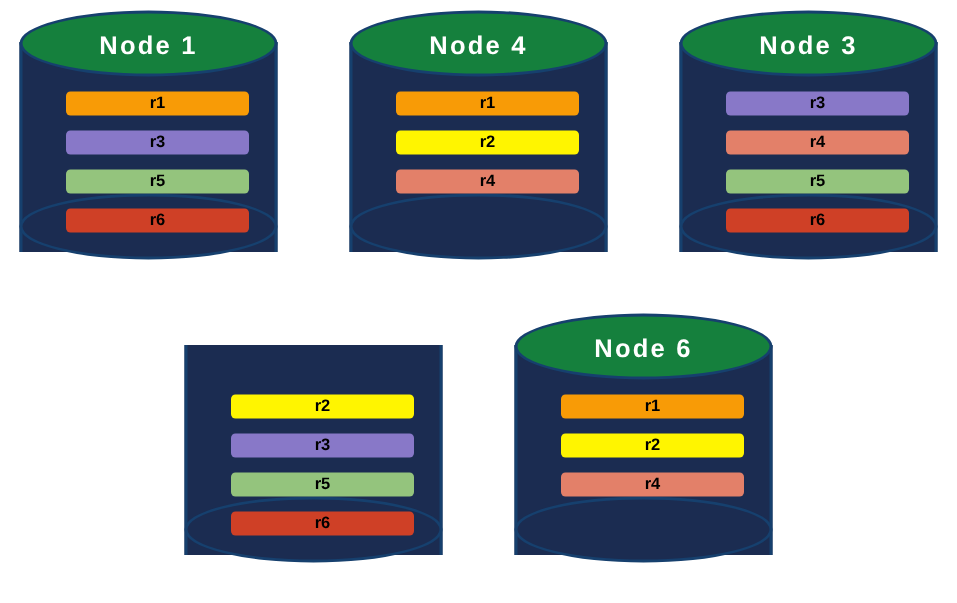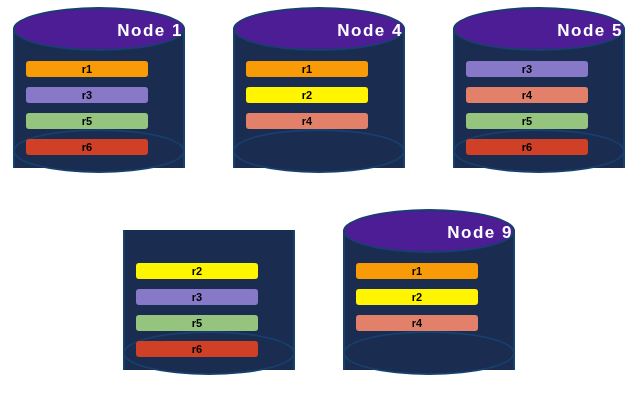--- a/index.html
+++ b/index.html
@@ -51,44 +51,44 @@
     border-radius: 50% / 50%;
     box-sizing: border-box;
   }
 
   .cyl-top {
     position: absolute;
     left: 0;
     top: 0;
     width: 172px;
     height: 44px;
-    background: #4c1d95;
+    background: #15803d;
     border: 2px solid #16406e;
     border-radius: 50% / 50%;
     box-sizing: border-box;
     display: flex;
     align-items: center;
-    justify-content: flex-end;
+    justify-content: center;
   }
 
   .node-label {
     color: #ffffff;
     font-size: 17px;
     font-weight: bold;
     letter-spacing: 1.5px;
     line-height: 1;
     white-space: nowrap;
     position: relative;
     top: 1px;
   }
 
   
   .replicas {
     position: absolute;
-    left: 13px;
+    left: 31px;
     top: 54px;
     width: 122px;
     display: flex;
     flex-direction: column;
     gap: 10px;
   }
 
   .replica-bar {
     height: 16px;
     border-radius: 3px;
@@ -161,21 +161,21 @@
           <span class="replica-label">r4</span>
         </div>
         <div class="replica-bar" style="background: rgb(148, 196, 125);">
           <span class="replica-label">r5</span>
         </div>
         <div class="replica-bar" style="background: rgb(207, 64, 38);">
           <span class="replica-label">r6</span>
         </div>
       </div>
       <div class="cyl-top">
-        <span class="node-label">Node  5</span>
+        <span class="node-label">Node  3</span>
       </div>
     </div>
     <div class="node" style="left: 123px; top: 209px;">
       <div class="cyl-body"></div>
       <div class="cyl-bottom"></div>
       <div class="replicas">
         <div class="replica-bar" style="background: rgb(255, 245, 0);">
           <span class="replica-label">r2</span>
         </div>
         <div class="replica-bar" style="background: rgb(136, 120, 200);">
@@ -197,16 +197,16 @@
           <span class="replica-label">r1</span>
         </div>
         <div class="replica-bar" style="background: rgb(255, 245, 0);">
           <span class="replica-label">r2</span>
         </div>
         <div class="replica-bar" style="background: rgb(227, 128, 105);">
           <span class="replica-label">r4</span>
         </div>
       </div>
       <div class="cyl-top">
-        <span class="node-label">Node  9</span>
+        <span class="node-label">Node  6</span>
       </div>
     </div>
   </div>
 
 </body></html>

